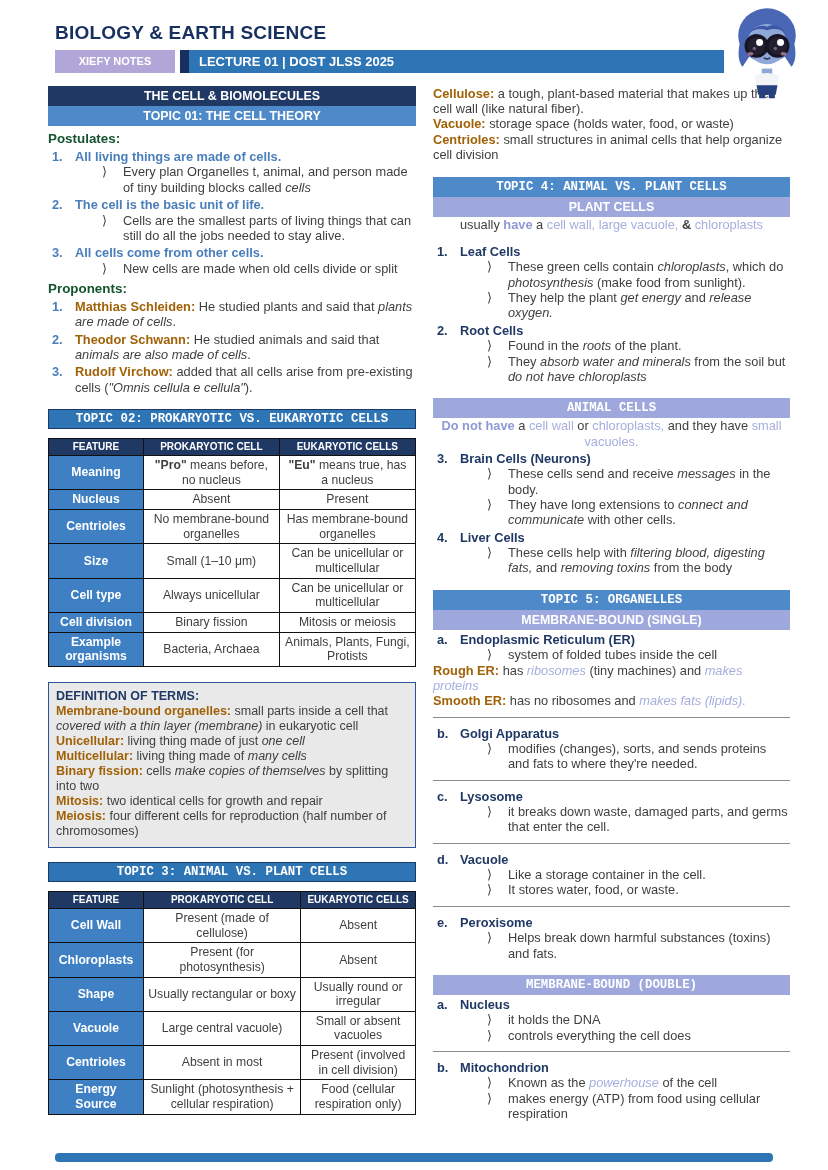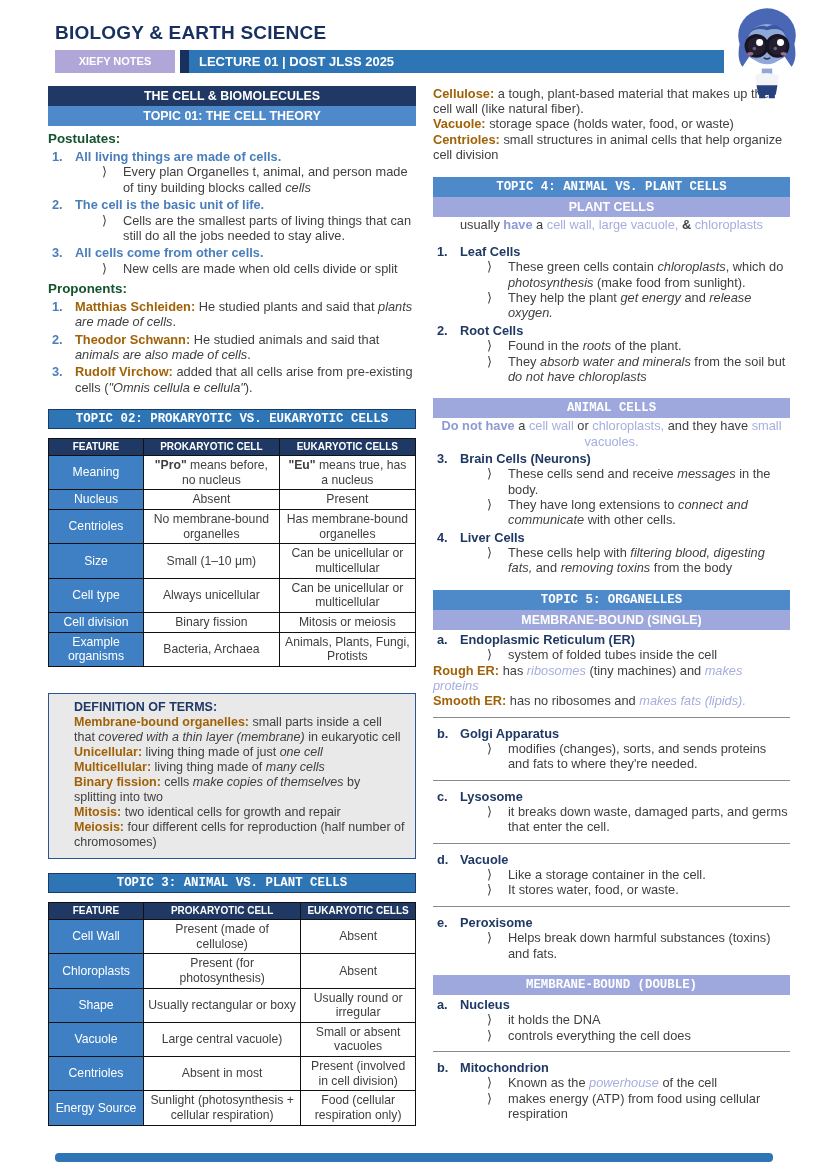--- a/index.html
+++ b/index.html
@@ -37,23 +37,23 @@
   
   .b{font-weight:bold;}
   .i{font-style:italic;}
   .term{color:#a16207;font-weight:bold;}
   .lav{color:#a5aede;}
   .lavb{color:#8e99d6;font-weight:bold;}
   
   table.ct{width:100%;border-collapse:collapse;margin-top:9px;font-size:12.2px;}
   table.ct th{background:#1f3864;color:#fff;border:1.4px solid #111;padding:2px 2px;font-size:10px;}
   table.ct td{border:1.4px solid #111;text-align:center;padding:2px 4px;background:#fff;}
-  table.ct td.feat{background:#3f80c4;color:#fff;font-weight:normal;width:86px;margin-left:36px;}
-  
-  .defbox{border:1.6px solid #2f5496;background:#e9e9e9;padding:6px 9px 8px 25px;margin-top:26px;font-size:12.5px;}
+  table.ct td.feat{background:#3f80c4;color:#fff;font-weight:bold;width:86px;margin-left:36px;}
+  
+  .defbox{border:1.6px solid #2f5496;background:#e9e9e9;padding:6px 9px 8px 7px;margin-top:15px;font-size:12.5px;}
   .defbox-title{color:#1f3864;font-weight:bold;}
   
   .divider{border-top:1.6px solid #8a8a8a;margin:8px 0;}
   .footer-bar{position:absolute;left:55px;right:55px;bottom:8px;height:9px;background:#2e75b6;border-radius:4px;} .gap10{height:10px;}
 </style>
 </head>
 <body>
 
 <div class="page">
 

